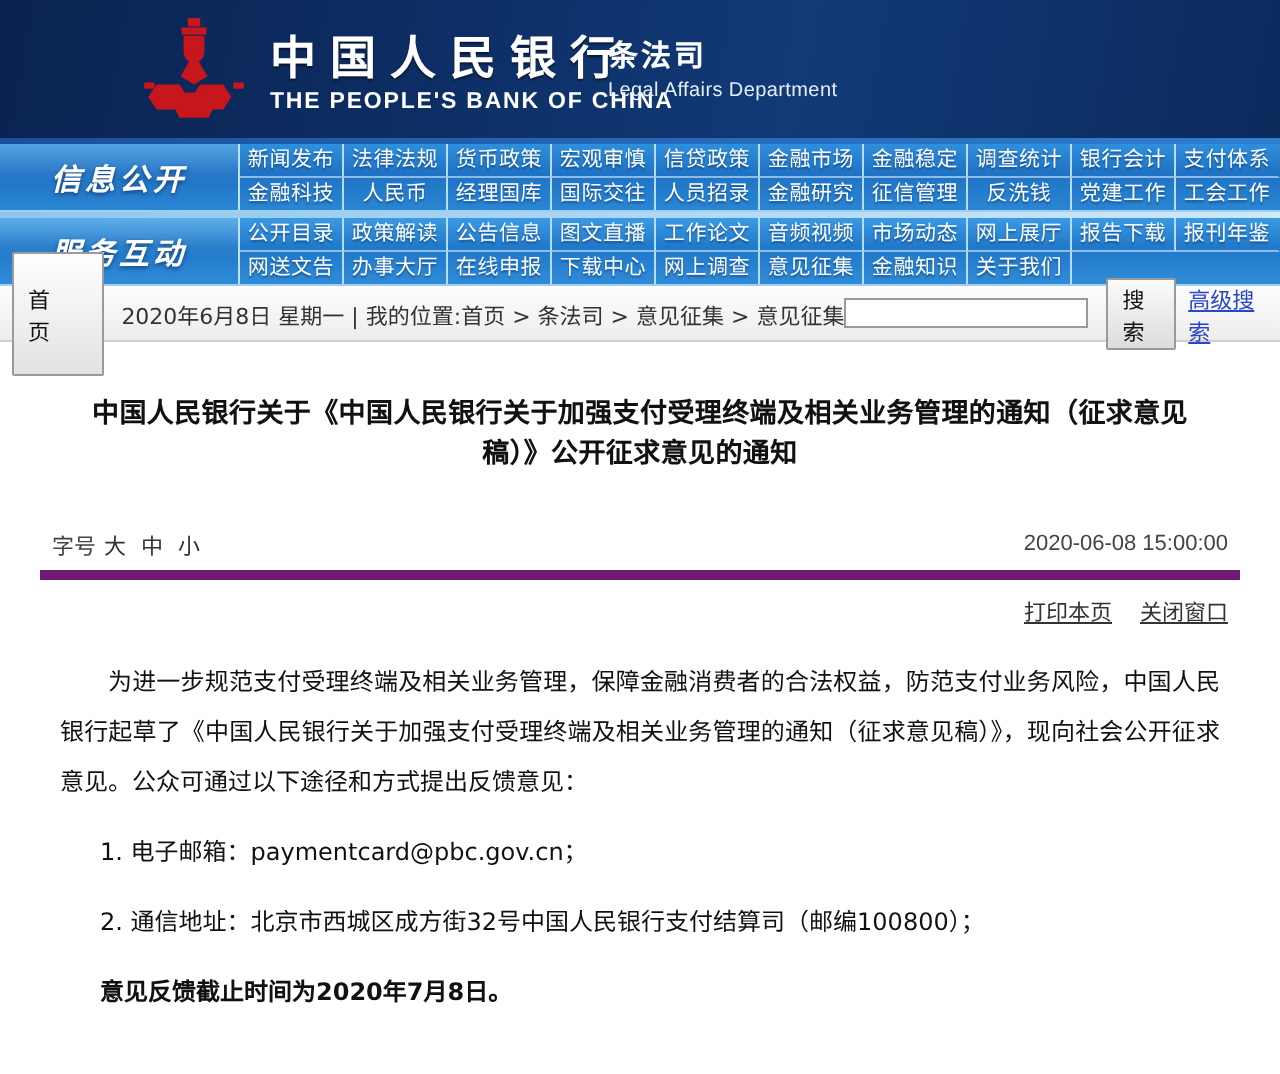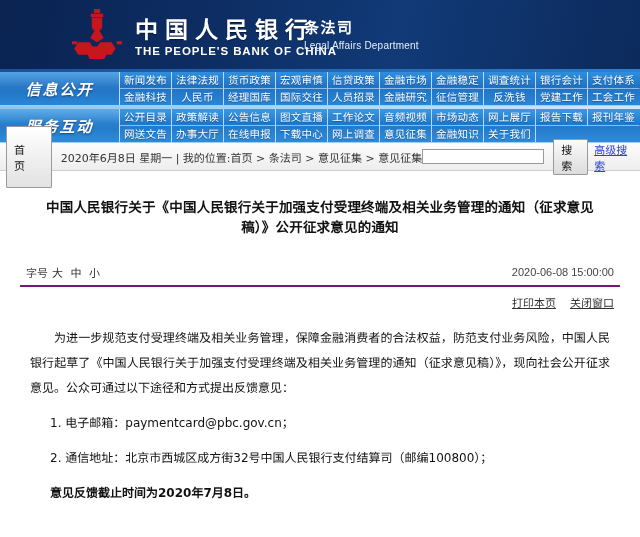--- a/index.html
+++ b/index.html
@@ -90,21 +90,21 @@
   
   .page{padding:0 20px;}
   .article{padding-top:26px;}
   .art-title{
     text-align:center;font-size:13.5px;font-weight:700;color:#111;
     line-height:1.5;padding:0 14px;letter-spacing:.2px;
   }
   .meta{
     margin-top:26px;display:flex;align-items:center;
     font-size:11px;color:#444;padding:0 6px 5px 6px;
-    border-bottom:2px solid #701a75;
+    border-bottom:5px solid #701a75;
   }
   .meta .fontlbl{color:#444;}
   .meta .sizes{margin-left:4px;}
   .meta .sizes span{margin-right:4px;cursor:pointer;color:#333;}
   .meta .stamp{font-family:"Liberation Sans",sans-serif;color:#444;}
   .toolrow{
     display:flex;justify-content:flex-end;gap:14px;
     padding:7px 6px 0 6px;font-size:11px;
   }
   .toolrow span{color:#333;text-decoration:underline;cursor:pointer;}

